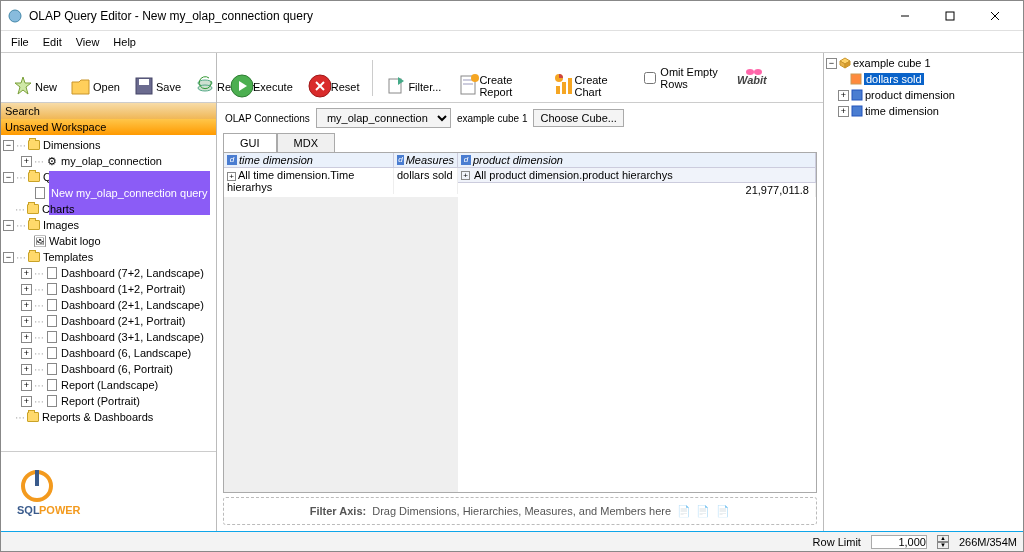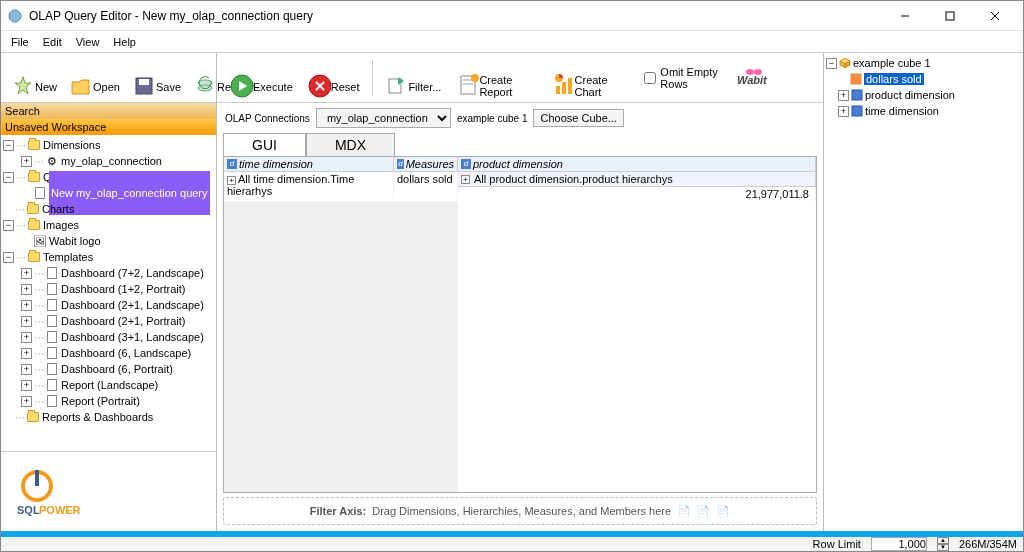--- a/index.html
+++ b/index.html
@@ -48,21 +48,21 @@
   .center-toolbar .sep { width:1px; height:36px; background:#ccc; margin:0 4px; align-self:center; }
   .omit { display:flex; align-items:center; gap:4px; margin-left:10px; align-self:center; }
   .omit input { width:12px; height:12px; }
   .wabit-logo { margin-left:auto; align-self:center; font-size:20px; font-weight:bold; font-style:italic; }
 
   .conn-row { height:30px; display:flex; align-items:center; gap:6px; padding:0 8px; }
   .conn-row select, .conn-row button { font-size:11px; padding:2px 6px; border:1px solid #aaa; background:#f4f4f4; }
   .conn-row .static { font-size:10px; }
 
   .tabs { display:flex; gap:0; padding-left:6px; }
-  .tab { padding:3px 28px; border:1px solid #aaa; border-bottom:none; background:#f0f0f0; font-size:14px; }
+  .tab { padding:3px 16px; border:1px solid #aaa; border-bottom:none; background:#f0f0f0; font-size:11px; }
   .tab.active { background:#fff; }
 
   .grid-area { flex:1; margin:0 6px 4px 6px; border:1px solid #aaa; display:flex; flex-direction:column; background:#fff; min-height:0; }
   .grid-headrow { display:flex; background:#eaf1fb; font-size:11px; }
   .grid-headrow .cell { border-right:1px solid #ccd; border-bottom:1px solid #ccd; padding:1px 3px; display:flex; align-items:center; gap:2px; }
   .dim-ico { width:10px; height:10px; background:#4a7dd1; display:inline-block; font-size:8px; color:#fff; text-align:center; line-height:10px; }
   .grid-datarow { display:flex; font-size:11px; }
   .grid-datarow .cell { border-right:1px solid #eee; padding:1px 3px; }
   .grid-body { flex:1; display:flex; }
   .grid-left-col { width:234px; background:#efefef; }
@@ -71,21 +71,21 @@
   .filter-axis { height:28px; margin:0 6px 6px 6px; border:1px dashed #bbb; border-radius:3px; display:flex; align-items:center; justify-content:center; gap:6px; font-size:11px; color:#555; }
 
   
   .right { width:200px; border-left:1px solid #bbb; padding:2px; font-size:11px; }
   .right .rnode { display:flex; align-items:center; height:16px; gap:2px; }
   .right .rnode .exp { width:11px; height:11px; border:1px solid #888; display:inline-flex; align-items:center; justify-content:center; font-size:9px; background:#fff; }
   .right .rnode.selected .lab { background:#0a63c9; color:#fff; padding:0 2px; }
   .cube-ico { width:12px; height:12px; display:inline-block; }
 
   
-  .status { height:20px; border-top:6px solid #0ea5e9; display:flex; align-items:center; justify-content:flex-end; gap:10px; padding:0 6px; font-size:11px; background:#f3f3f3; }
+  .status { height:20px; border-top:1px solid #0ea5e9; display:flex; align-items:center; justify-content:flex-end; gap:10px; padding:0 6px; font-size:11px; background:#f3f3f3; }
   .status input { width:56px; text-align:right; font-size:11px; border:1px solid #aaa; }
   .spin-btns { display:flex; flex-direction:column; }
   .spin-btns div { width:12px; height:7px; border:1px solid #888; font-size:6px; line-height:5px; text-align:center; background:#eee; }
 
   svg { display:block; }
 </style>
 </head>
 <body>
 
 <div class="titlebar">

